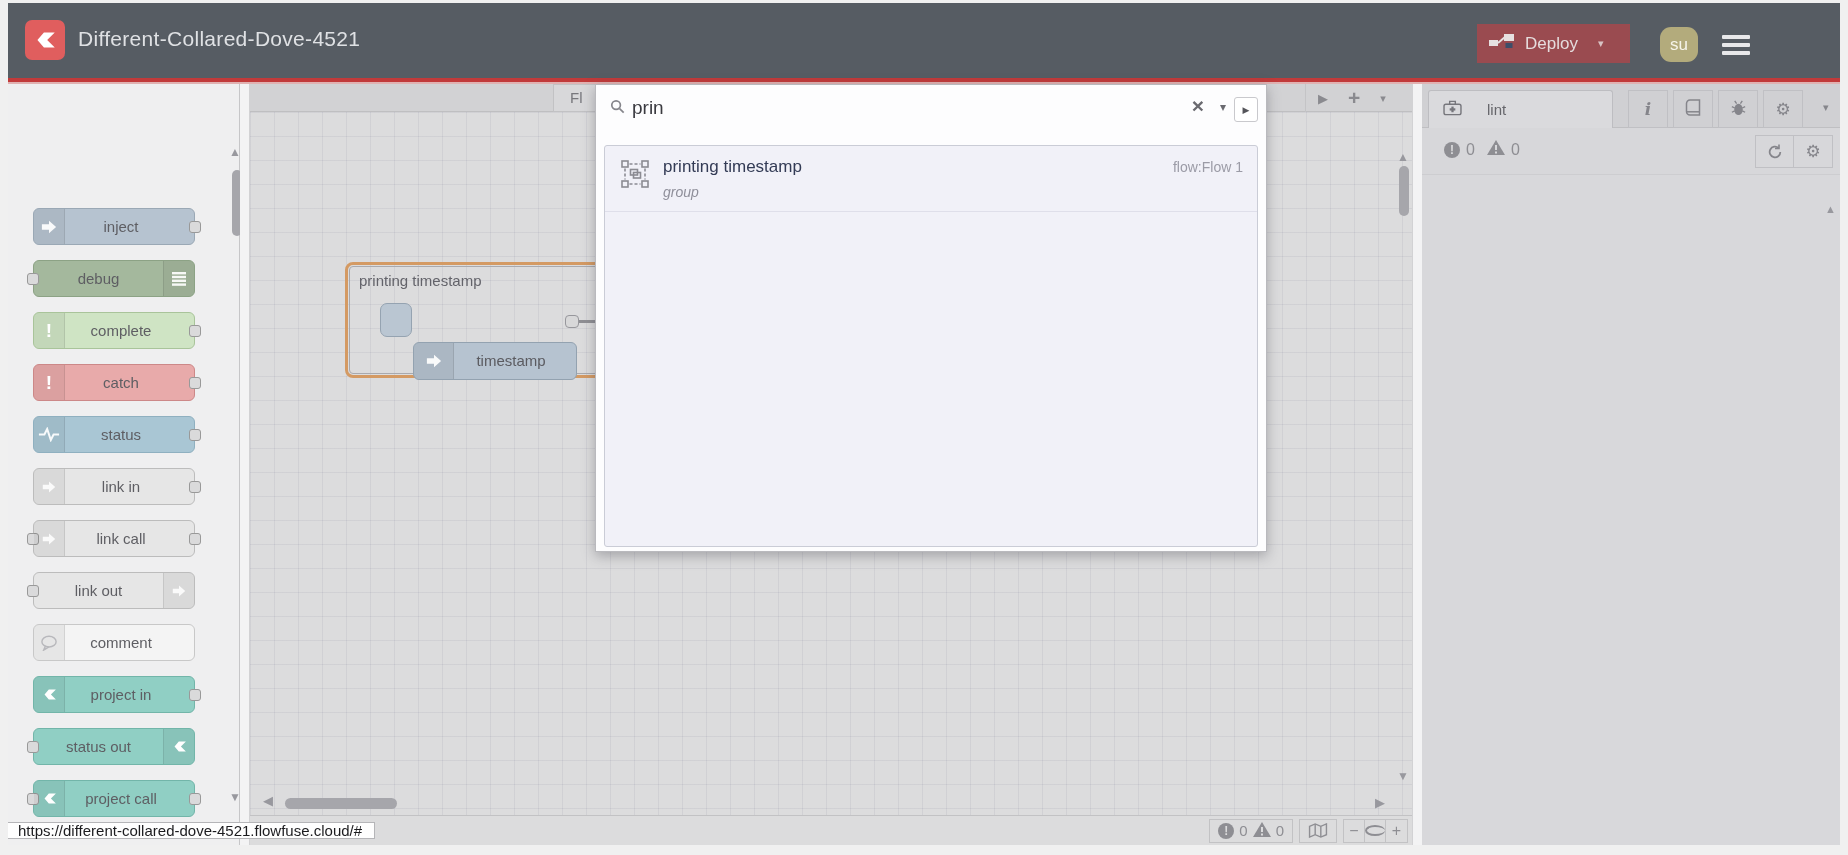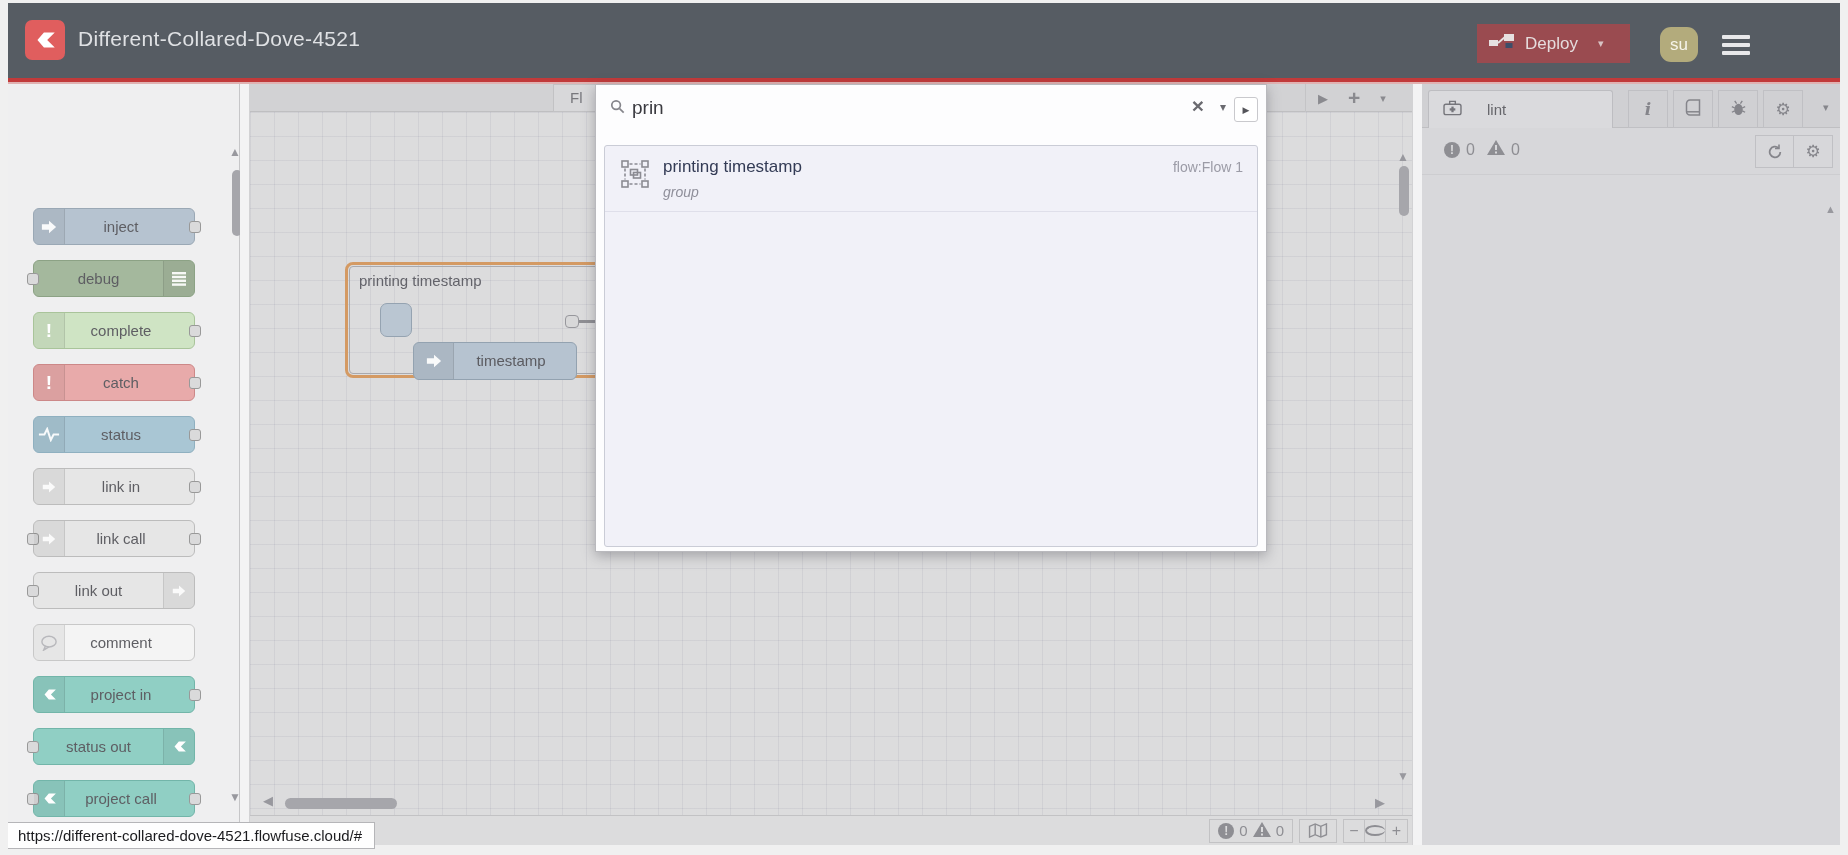--- a/index.html
+++ b/index.html
@@ -112,21 +112,21 @@
   .dlg-caret { position:absolute; right:40px; top:15px; font-size:12px; color:#6a6a70; cursor:pointer; }
   .dlg-next { position:absolute; right:8px; top:12px; width:24px; height:25px; border:1px solid #c9c9cd; border-radius:3px; background:#fff; display:flex; align-items:center; justify-content:center; font-size:9px; color:#55555a; cursor:pointer; }
   .dlg-results { position:absolute; left:8px; top:60px; width:654px; height:402px; background:#f1f1f8; border:1px solid #caccd6; border-radius:3px; overflow:hidden; }
   .result-row { position:relative; height:66px; border-bottom:1px solid #dfdfea; cursor:pointer; }
   .result-icon { position:absolute; left:16px; top:14px; }
   .result-title { position:absolute; left:58px; top:11px; font-size:17px; color:#333b55; }
   .result-loc { position:absolute; right:14px; top:13px; font-size:14px; color:#9b9ba6; }
   .result-sub { position:absolute; left:58px; top:38px; font-size:14px; font-style:italic; color:#8f8f9a; }
 
   
-  .url-tip { position:absolute; left:8px; top:822px; height:27px; background:#fefefe; border:1px solid #b5b5b8; border-left:none; display:flex; align-items:center; padding:0 12px 0 10px; font-size:15px; color:#1b1b1e; z-index:200; }
+  .url-tip { position:absolute; left:8px; top:822px; height:17px; background:#fefefe; border:1px solid #b5b5b8; border-left:none; display:flex; align-items:center; padding:0 12px 0 10px; font-size:15px; color:#1b1b1e; z-index:200; }
 
   .serif-i { font-family:"DejaVu Serif", serif; font-weight:bold; font-style:italic; font-size:17px; }
   .gear-glyph { font-size:17px; }
 </style>
 </head>
 <body>
 
 <div class="app">
 
   <div class="header">

